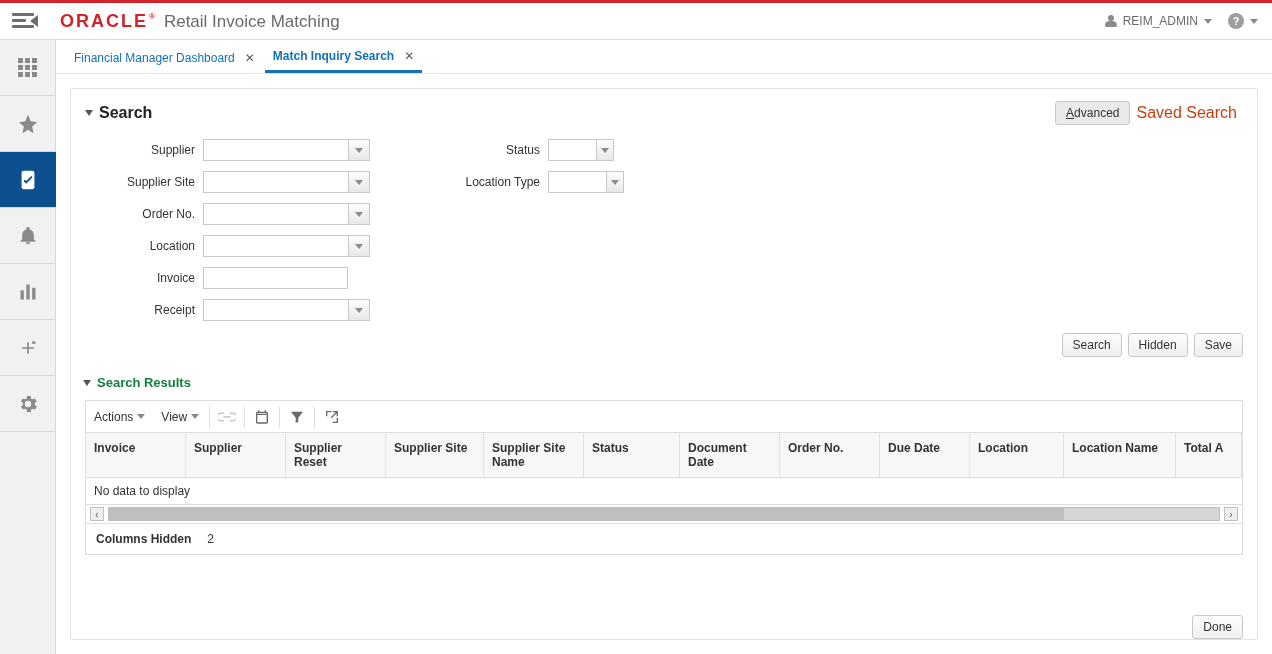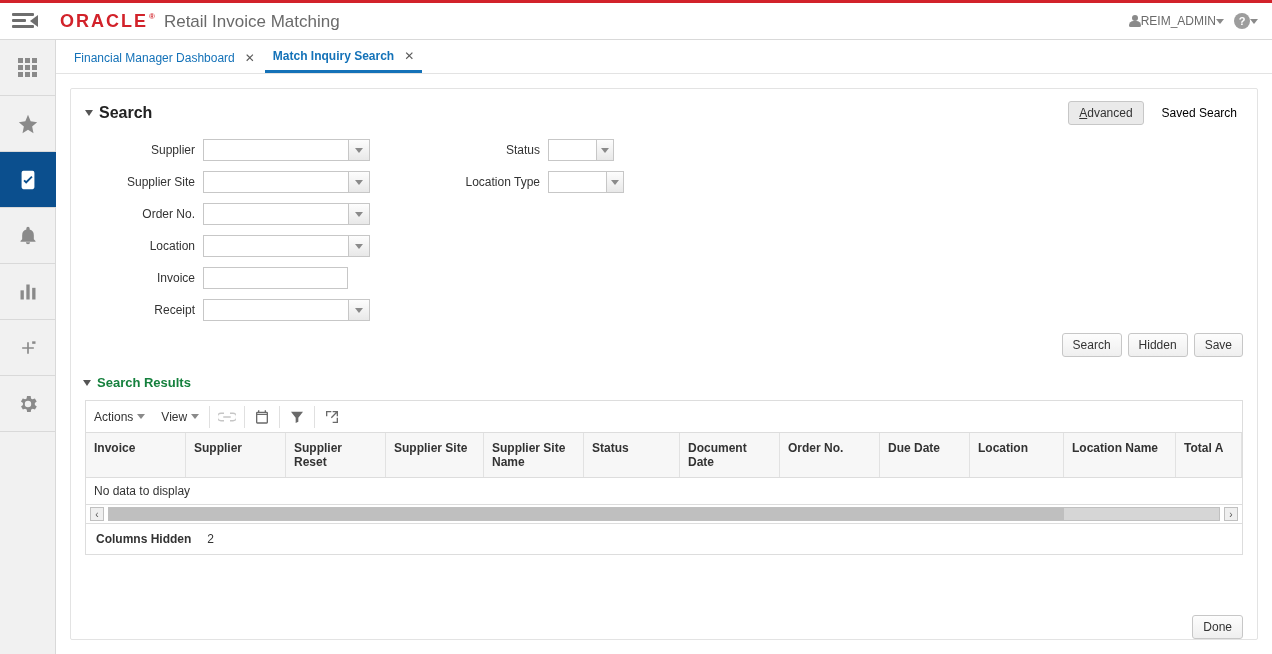--- a/index.html
+++ b/index.html
@@ -63,20 +63,21 @@
     letter-spacing:0;
   }
   .brand-app {
     font-size: 17px;
     color: #6a6a6a;
     font-weight: 400;
   }
   .header-spacer { flex: 1; }
   .header-user {
     display: flex; align-items: center;
+    gap: 6px;
     color: #6a6a6a;
     font-size: 12px;
     cursor: pointer;
   }
   .user-silhouette {
     width: 12px; height: 12px; position: relative;
   }
   .user-silhouette::before{
     content:""; position:absolute; left:3px; top:0;
     width:6px; height:6px; border-radius:50%;
@@ -164,21 +165,21 @@
     cursor:pointer;
   }
   .panel-title{font-size:16px;font-weight:700;color:#222;}
   .panel-head .spacer{flex:1;}
   .btn{
     background:linear-gradient(#fdfdfd,#efefef);
     border:1px solid #c7c7c7;border-radius:3px;
     padding:4px 10px;font-size:12px;color:#333;cursor:pointer;
   }
   .btn.toggle{background:#eaeaea;}
-  .saved-label{font-size:12px;color:#000000;margin-left:12px;margin-right:6px;}
+  .saved-label{font-size:16px;color:#c2410c;margin-left:0;margin-right:6px;}
   .saved-select{
     display:flex;align-items:center;border:1px solid #c7c7c7;border-radius:2px;
     background:#fff;height:22px;
   }
   .saved-select span{padding:0 8px;font-size:11px;}
   .saved-select .dd{
     width:18px;height:20px;border-left:1px solid #c7c7c7;
     display:flex;align-items:center;justify-content:center;
     background:linear-gradient(#fdfdfd,#e8e8e8);
   }

